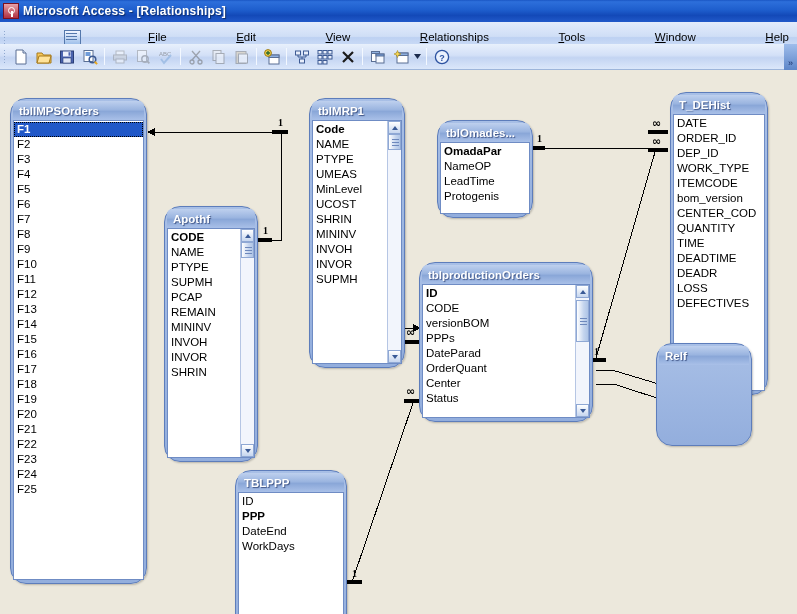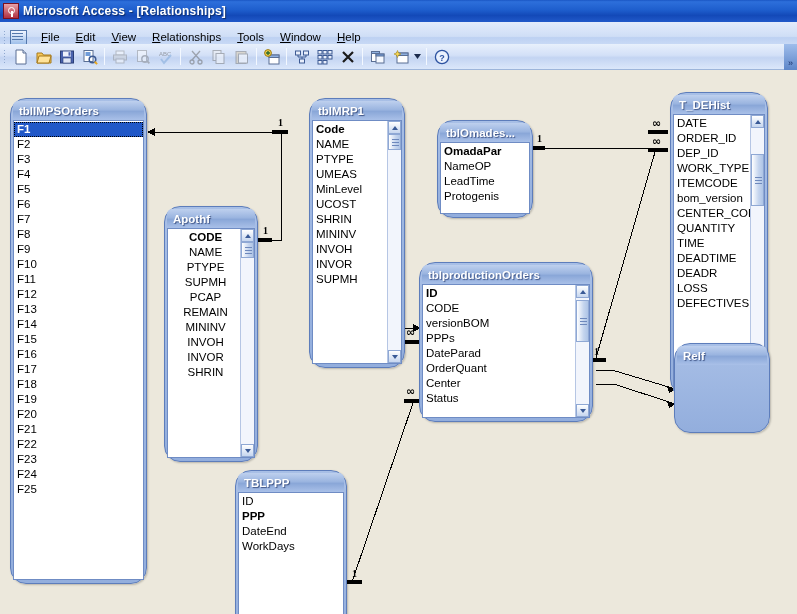--- a/index.html
+++ b/index.html
@@ -46,21 +46,21 @@
     letter-spacing: .2px;
     text-shadow: 1px 1px 1px rgba(0,0,0,.45);
     white-space: nowrap;
   }
 
   
   #menubar {
     position: absolute; left: 0; top: 22px; width: 797px; height: 31px;
     background: linear-gradient(to bottom, #e3ecfb 0%, #cfdef6 48%, #bdd1f2 52%, #d6e3f9 100%);
     border-bottom: 1px solid #9db5da;
-    display: flex; align-items: center;
+    display: flex; align-items: center; justify-content: space-between;
   }
   .grip {
     width: 3px; height: 15px; margin: 0 3px 0 3px;
     background-image: radial-gradient(circle, #8fa8cf 45%, transparent 46%);
     background-size: 3px 3px;
     flex: 0 0 auto;
   }
   #menubar .menu-app-icon {
     width: 18px; height: 16px; margin-right: 6px; position: relative; flex: 0 0 auto;
   }
@@ -470,21 +470,21 @@
           <div class="field">F20</div>
           <div class="field">F21</div>
           <div class="field">F22</div>
           <div class="field">F23</div>
           <div class="field">F24</div>
           <div class="field">F25</div>
         </div>
       </div>
     </div>
 
-    <div class="tbox" style="left:164px; top:136px; width:94px; height:256px;text-align:center;">
+    <div class="tbox" style="left:164px; top:136px; width:94px; height:256px;">
       <div class="thead">Apothf</div>
       <div class="tbody" style="height:230px;">
         <div class="fieldlist">
           <div class="field pk">CODE</div>
           <div class="field">NAME</div>
           <div class="field">PTYPE</div>
           <div class="field">SUPMH</div>
           <div class="field">PCAP</div>
           <div class="field">REMAIN</div>
           <div class="field">MININV</div>
@@ -543,21 +543,21 @@
           <div class="field pk">OmadaPar</div>
           <div class="field">NameOP</div>
           <div class="field">LeadTime</div>
           <div class="field">Protogenis</div>
         </div>
       </div>
     </div>
 
     <div class="tbox" style="left:670px; top:22px; width:98px; height:303px;">
       <div class="thead">T_DEHist</div>
-      <div class="tbody" style="height:277px;">
+      <div class="tbody" style="height:277px;flex-direction:column;">
         <div class="fieldlist">
           <div class="field">DATE</div>
           <div class="field">ORDER_ID</div>
           <div class="field">DEP_ID</div>
           <div class="field">WORK_TYPE</div>
           <div class="field">ITEMCODE</div>
           <div class="field">bom_version</div>
           <div class="field">CENTER_COD</div>
           <div class="field">QUANTITY</div>
           <div class="field">TIME</div>
@@ -600,21 +600,21 @@
           <div class="sb-track">
             <div class="sb-thumb" style="top:2px; height:42px;"></div>
           </div>
           <div class="sb-arrow down">
               <i></i>
             </div>
         </div>
       </div>
     </div>
 
-    <div class="tbox" style="left:674px; top:273px; width:96px; height:90px;">
+    <div class="tbox" style="left:656px; top:273px; width:96px; height:103px;">
       <div class="thead">Relf</div>
     </div>
 
     <div class="tbox" style="left:235px; top:400px; width:112px; height:176px;">
       <div class="thead">TBLPPP</div>
       <div class="tbody" style="height:150px;">
         <div class="fieldlist">
           <div class="field">ID</div>
           <div class="field pk">PPP</div>
           <div class="field">DateEnd</div>

